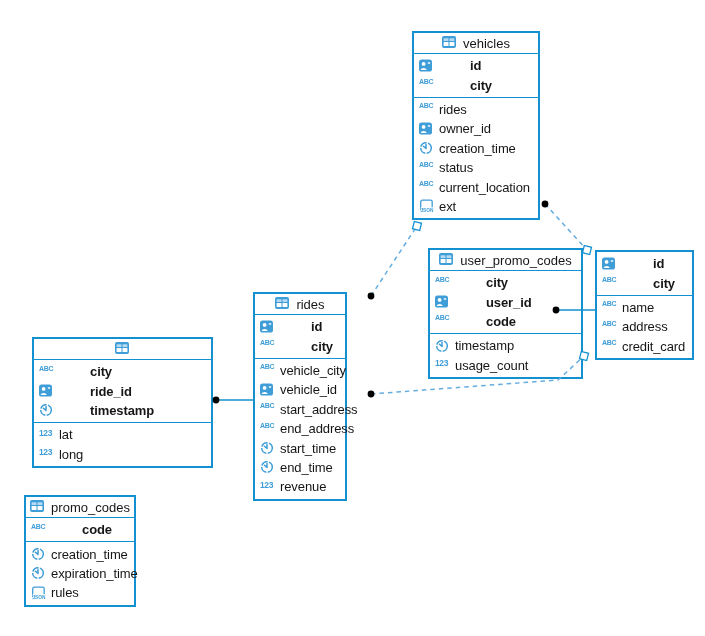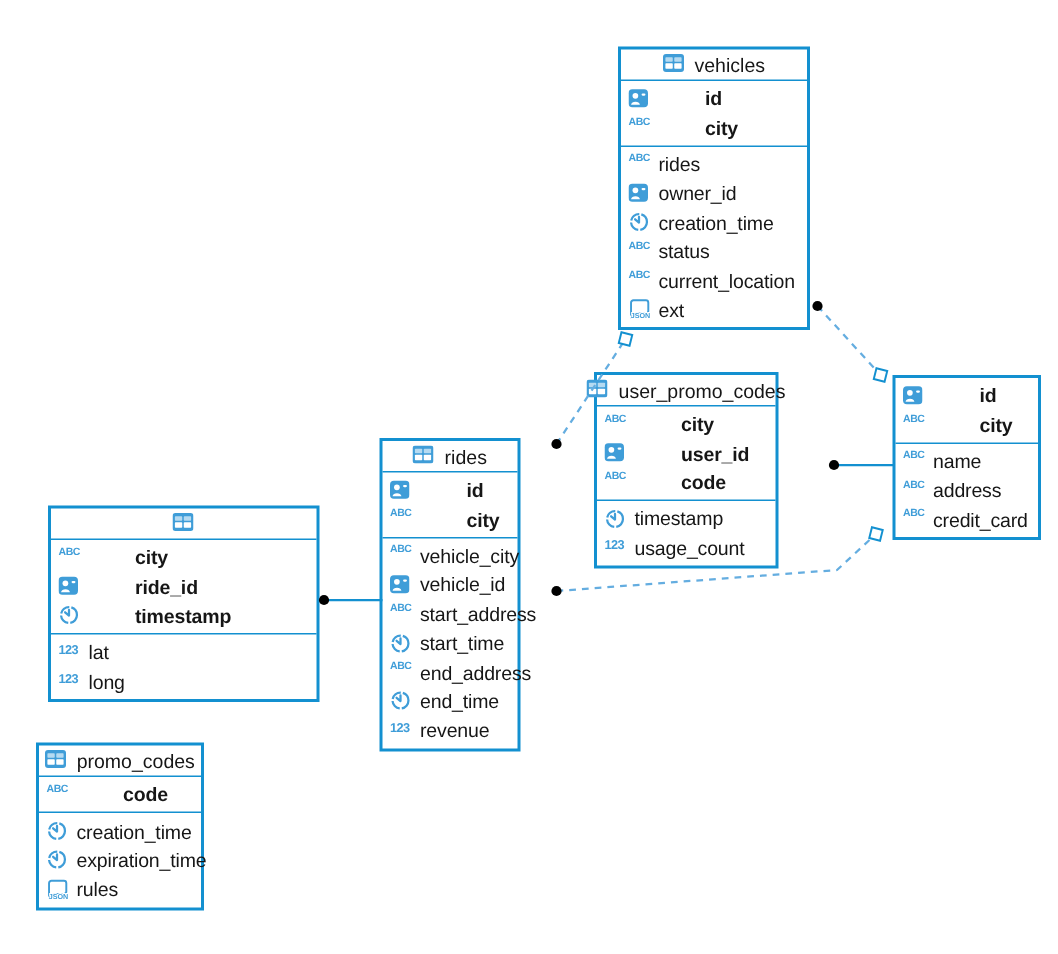--- a/index.html
+++ b/index.html
@@ -145,21 +145,21 @@
         <span class="ic">
             <svg width="15" height="14" viewBox="0 0 15 14">
               <use href="#i-json"></use>
             </svg>
           </span>
         <span class="f-name">ext</span>
       </div>
     </div>
   </div>
 
-  <div class="table" style="left:396px;top:248px;width:123px">
+  <div class="table" style="left:428px;top:248px;width:155px">
     <div class="t-header">
       <span class="ic">
           <svg width="14" height="12" viewBox="0 0 14 12">
             <use href="#i-table"></use>
           </svg>
         </span>
       <span class="t-title">user_promo_codes</span>
     </div>
     <div class="t-section">
       <div class="row pk-row">
@@ -281,31 +281,31 @@
         <span class="f-name">vehicle_id</span>
       </div>
       <div class="row">
         <span class="ic">
             <span class="abc">ABC</span>
           </span>
         <span class="f-name">start_address</span>
       </div>
       <div class="row">
         <span class="ic">
+            <span class="abc">ABC</span>
+          </span>
+        <span class="f-name">end_address</span>
+      </div>
+      <div class="row">
+        <span class="ic">
             <svg width="14" height="14" viewBox="0 0 14 14">
               <use href="#i-clock"></use>
             </svg>
           </span>
         <span class="f-name">start_time</span>
-      </div>
-      <div class="row">
-        <span class="ic">
-            <span class="abc">ABC</span>
-          </span>
-        <span class="f-name">end_address</span>
       </div>
       <div class="row">
         <span class="ic">
             <svg width="14" height="14" viewBox="0 0 14 14">
               <use href="#i-clock"></use>
             </svg>
           </span>
         <span class="f-name">end_time</span>
       </div>
       <div class="row">

